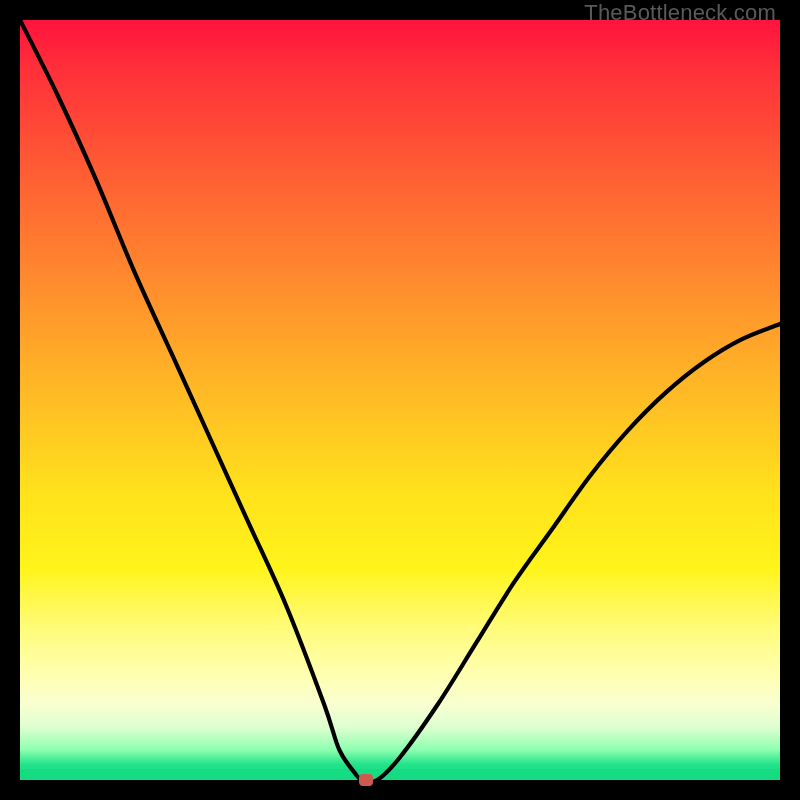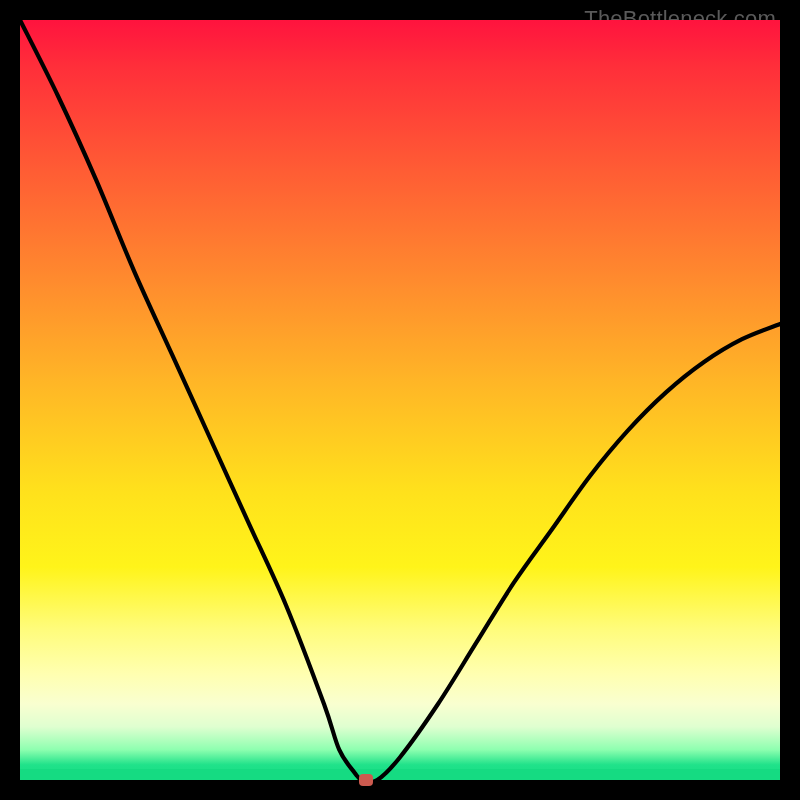--- a/index.html
+++ b/index.html
@@ -39,21 +39,21 @@
       #ffffb0 86%,
       #f9ffd0 90%,
       #dfffd0 93%,
       #8effb0 96%,
       #20e28a 98%,
       #15db82 100%
     );
   }
   .watermark {
     position: absolute;
-    top: 6px;
+    top: 0;
     right: 24px;
     color: #5a5a5a;
     font-size: 22px;
     font-weight: 500;
     letter-spacing: 0.2px;
     user-select: none;
   }
   svg.curve {
     position: absolute;
     left: 0;

